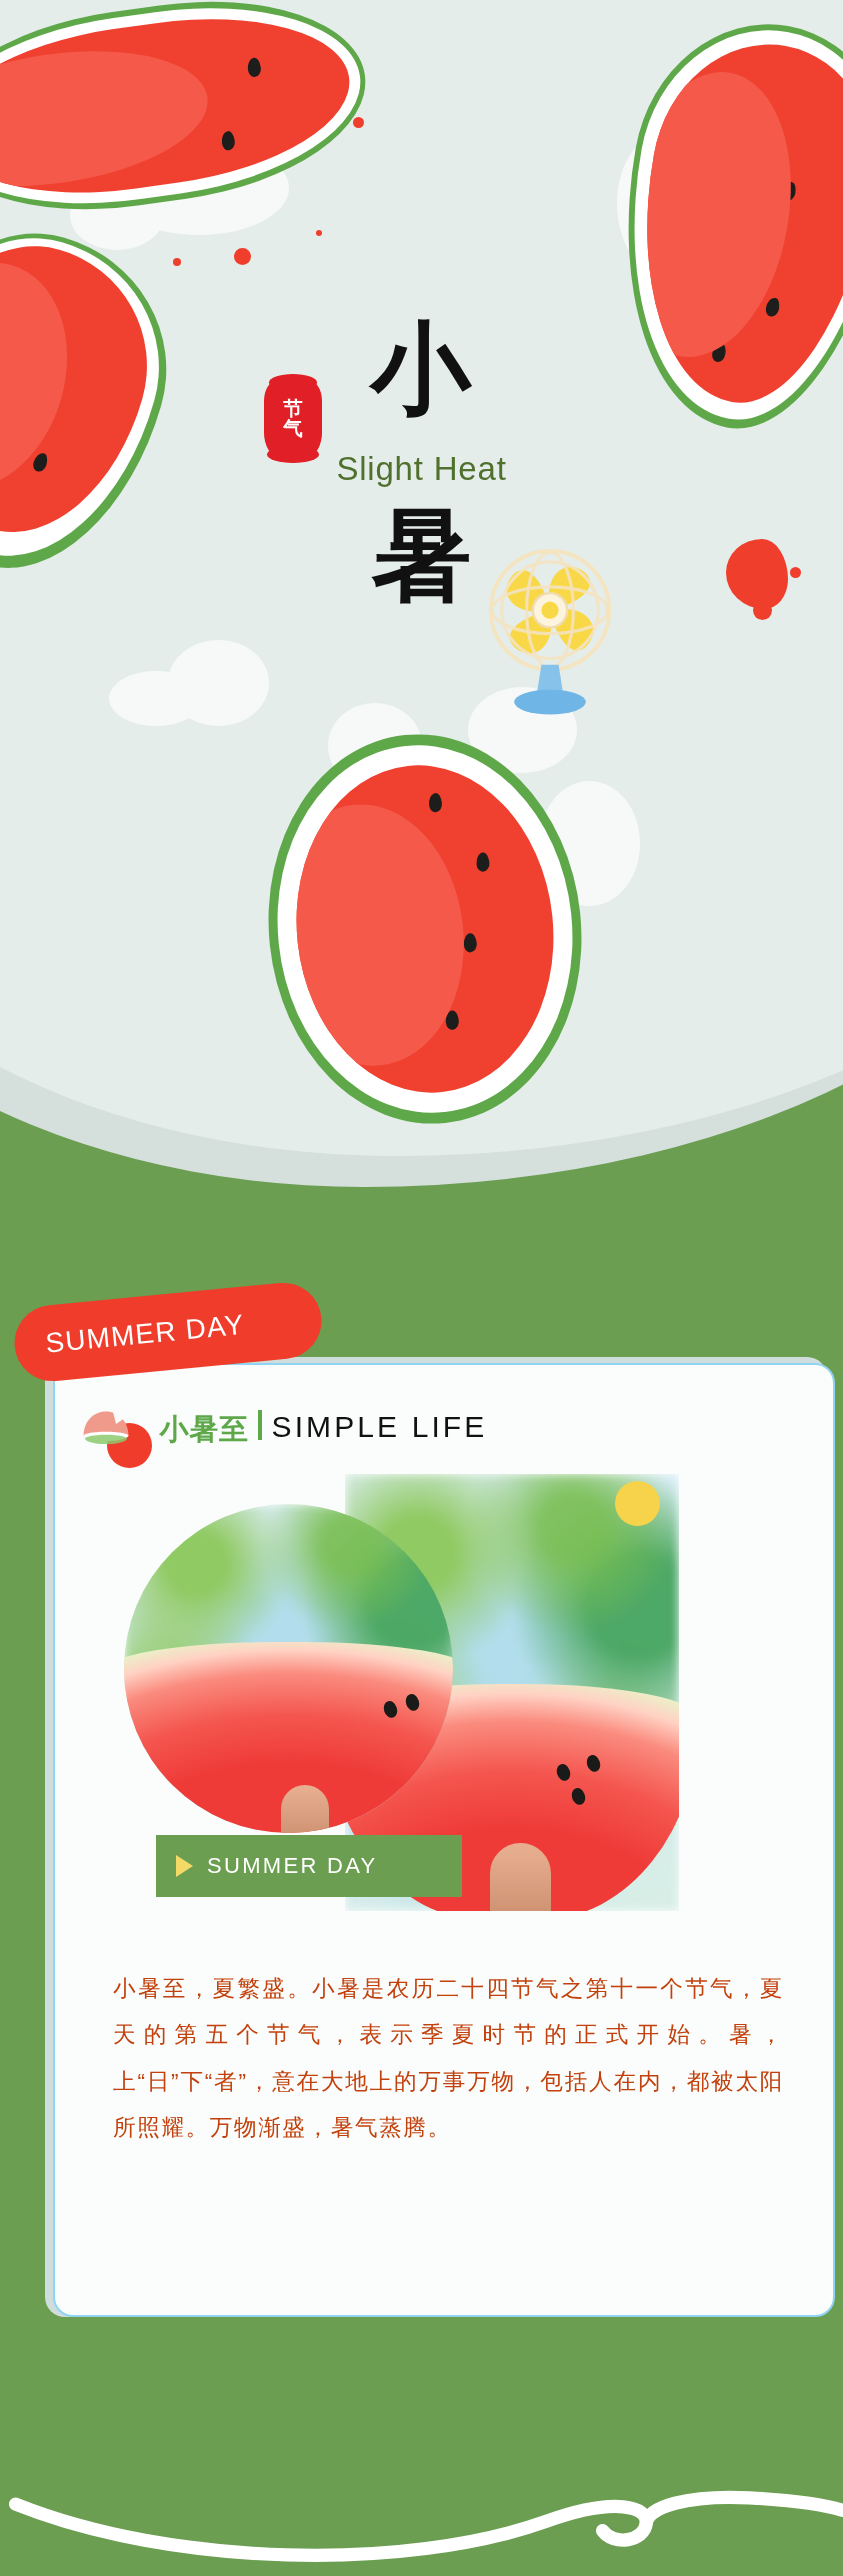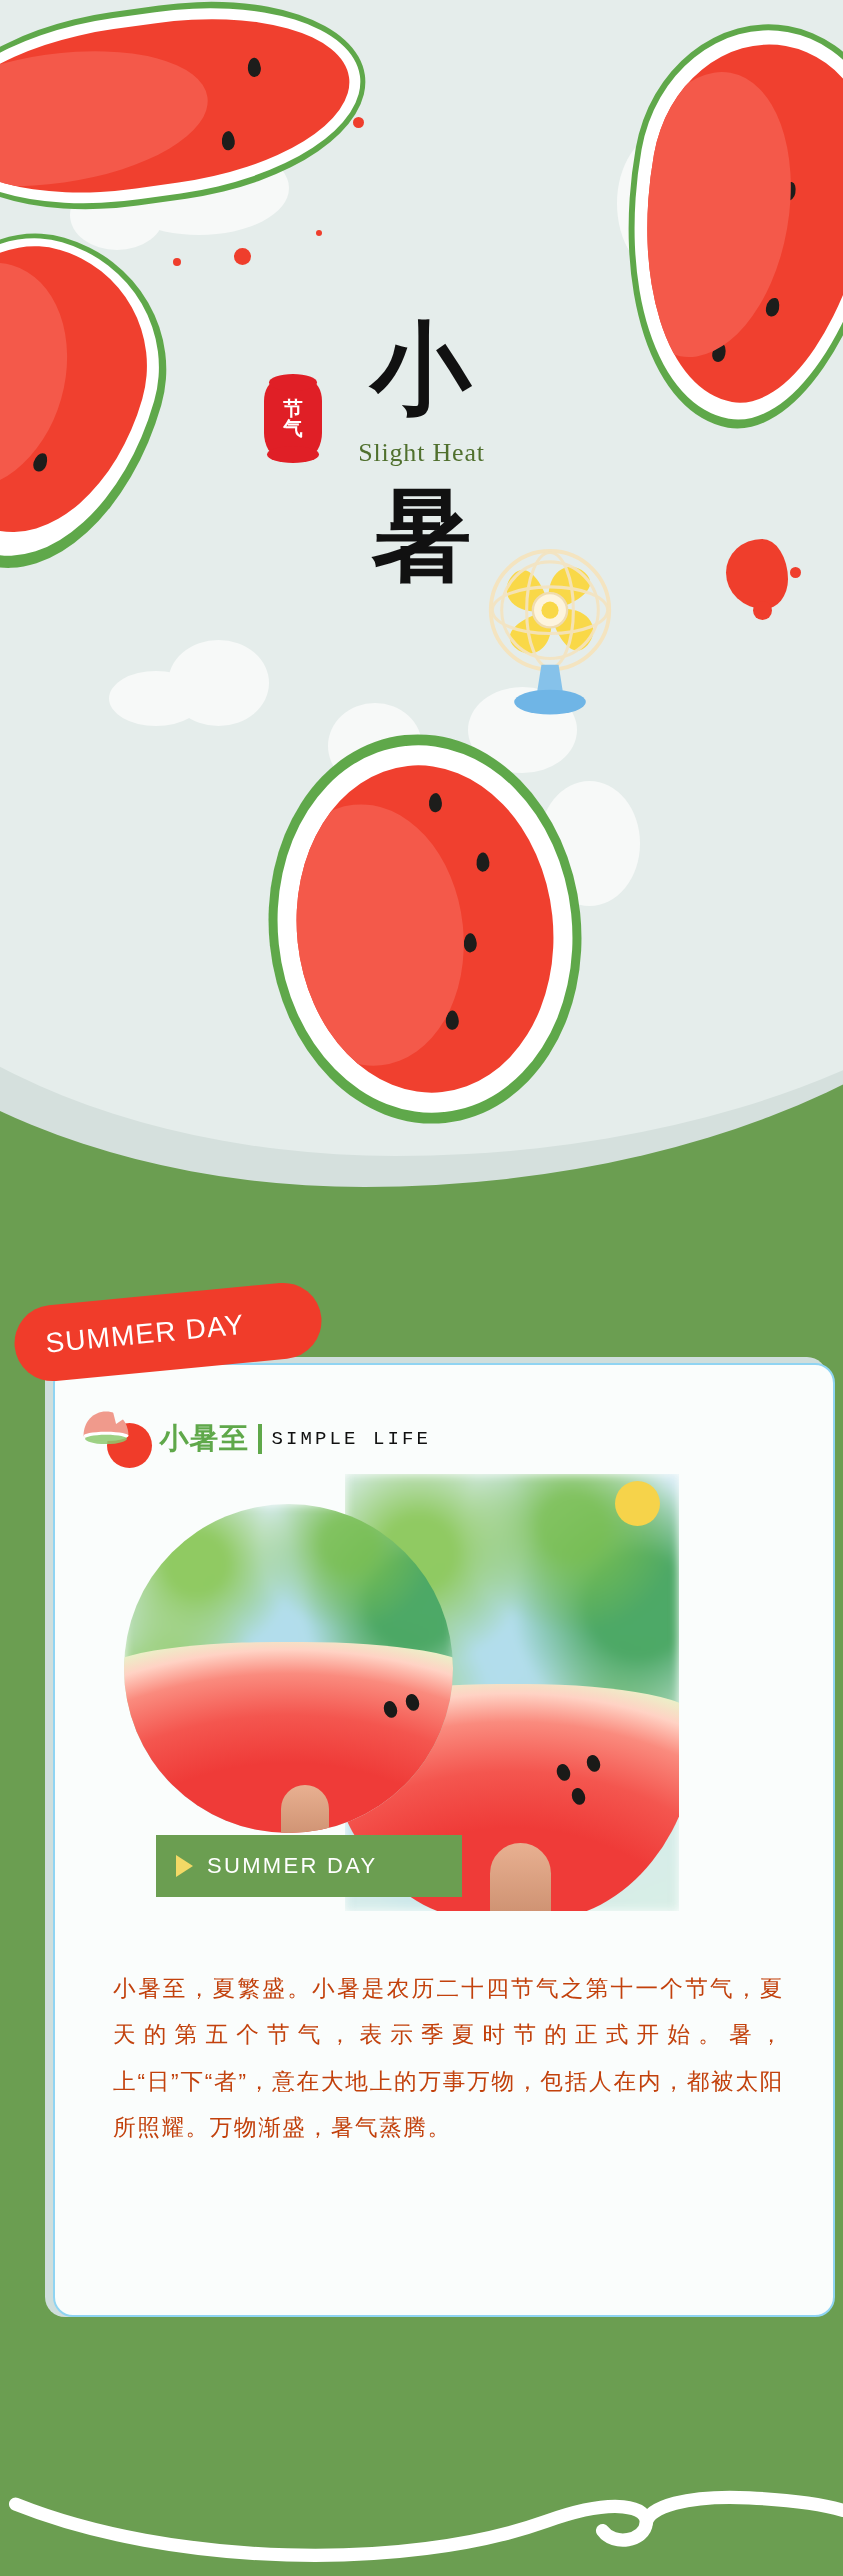--- a/index.html
+++ b/index.html
@@ -119,23 +119,23 @@
     background:#e01f26; border-radius:50%;
   }
   .stamp span { position:relative; z-index:2; }
 
   .big-cn {
     font-family:"Liberation Sans","DejaVu Sans",sans-serif;
     font-size:100px; font-weight:700; color:#111; line-height:1;
     letter-spacing:1.6px;
   }
   .sub-en {
-    margin-top:20px;
-    font-size:26px; color:#50702e; letter-spacing:0.8px;
-    font-family:Liberation Serif, serif;
+    margin-top:32px;
+    font-size:33px; color:#50702e; letter-spacing:0.8px;
+    font-family:Liberation Sans, sans-serif;
   }
   .big-cn2 {
     margin-top:17px;
     font-size:100px; font-weight:700; color:#111; line-height:1;
   }
 
   
   #fan { position:absolute; left:476px; top:546px; width:148px; height:172px; z-index:46; }
 
   
@@ -160,37 +160,37 @@
     background:#cfdedc; border-radius:20px; z-index:20;
   }
   .card {
     position:absolute; left:53px; top:1363px;
     width:782px; height:954px;
     background:#fafdfc; border:2.3px solid #8fd4f2; border-radius:20px;
     z-index:21; overflow:hidden;
   }
 
   
-  .brand { position:absolute; left:26.5px; top:45px; display:flex; align-items:center; }
+  .brand { position:absolute; left:26.5px; top:45px; display:flex; align-items:flex-start; }
   .brand-mark { position:relative; width:67px; height:58px; }
   .brand-mark .dot {
     position:absolute; left:25px; top:12.5px; width:45px; height:45px;
     background:#f03c2a; border-radius:50%;
   }
   .brand-mark .slice {
     position:absolute; left:0; top:0; width:48px; height:48px;
   }
   .brand-cn {
     margin-left:11px; color:#5fa84a; font-size:29px; font-weight:700; letter-spacing:0.8px;
   }
   .brand-bar {
     width:3.9px; height:30px; background:#5fa84a; margin:0 9.4px;
   }
   .brand-en {
-    color:#111; font-size:19px; letter-spacing:3.1px;font-family:Liberation Mono, monospace;
+    color:#111; font-size:30px; letter-spacing:3.1px;
   }
 
   
   .photo-circle {
     position:absolute; left:69px; top:139px; width:329px; height:329px;
     border-radius:50%; overflow:hidden; z-index:3;
   }
   .photo-rect {
     position:absolute; left:290px; top:109px; width:334px; height:437px;
     overflow:hidden; z-index:2;

